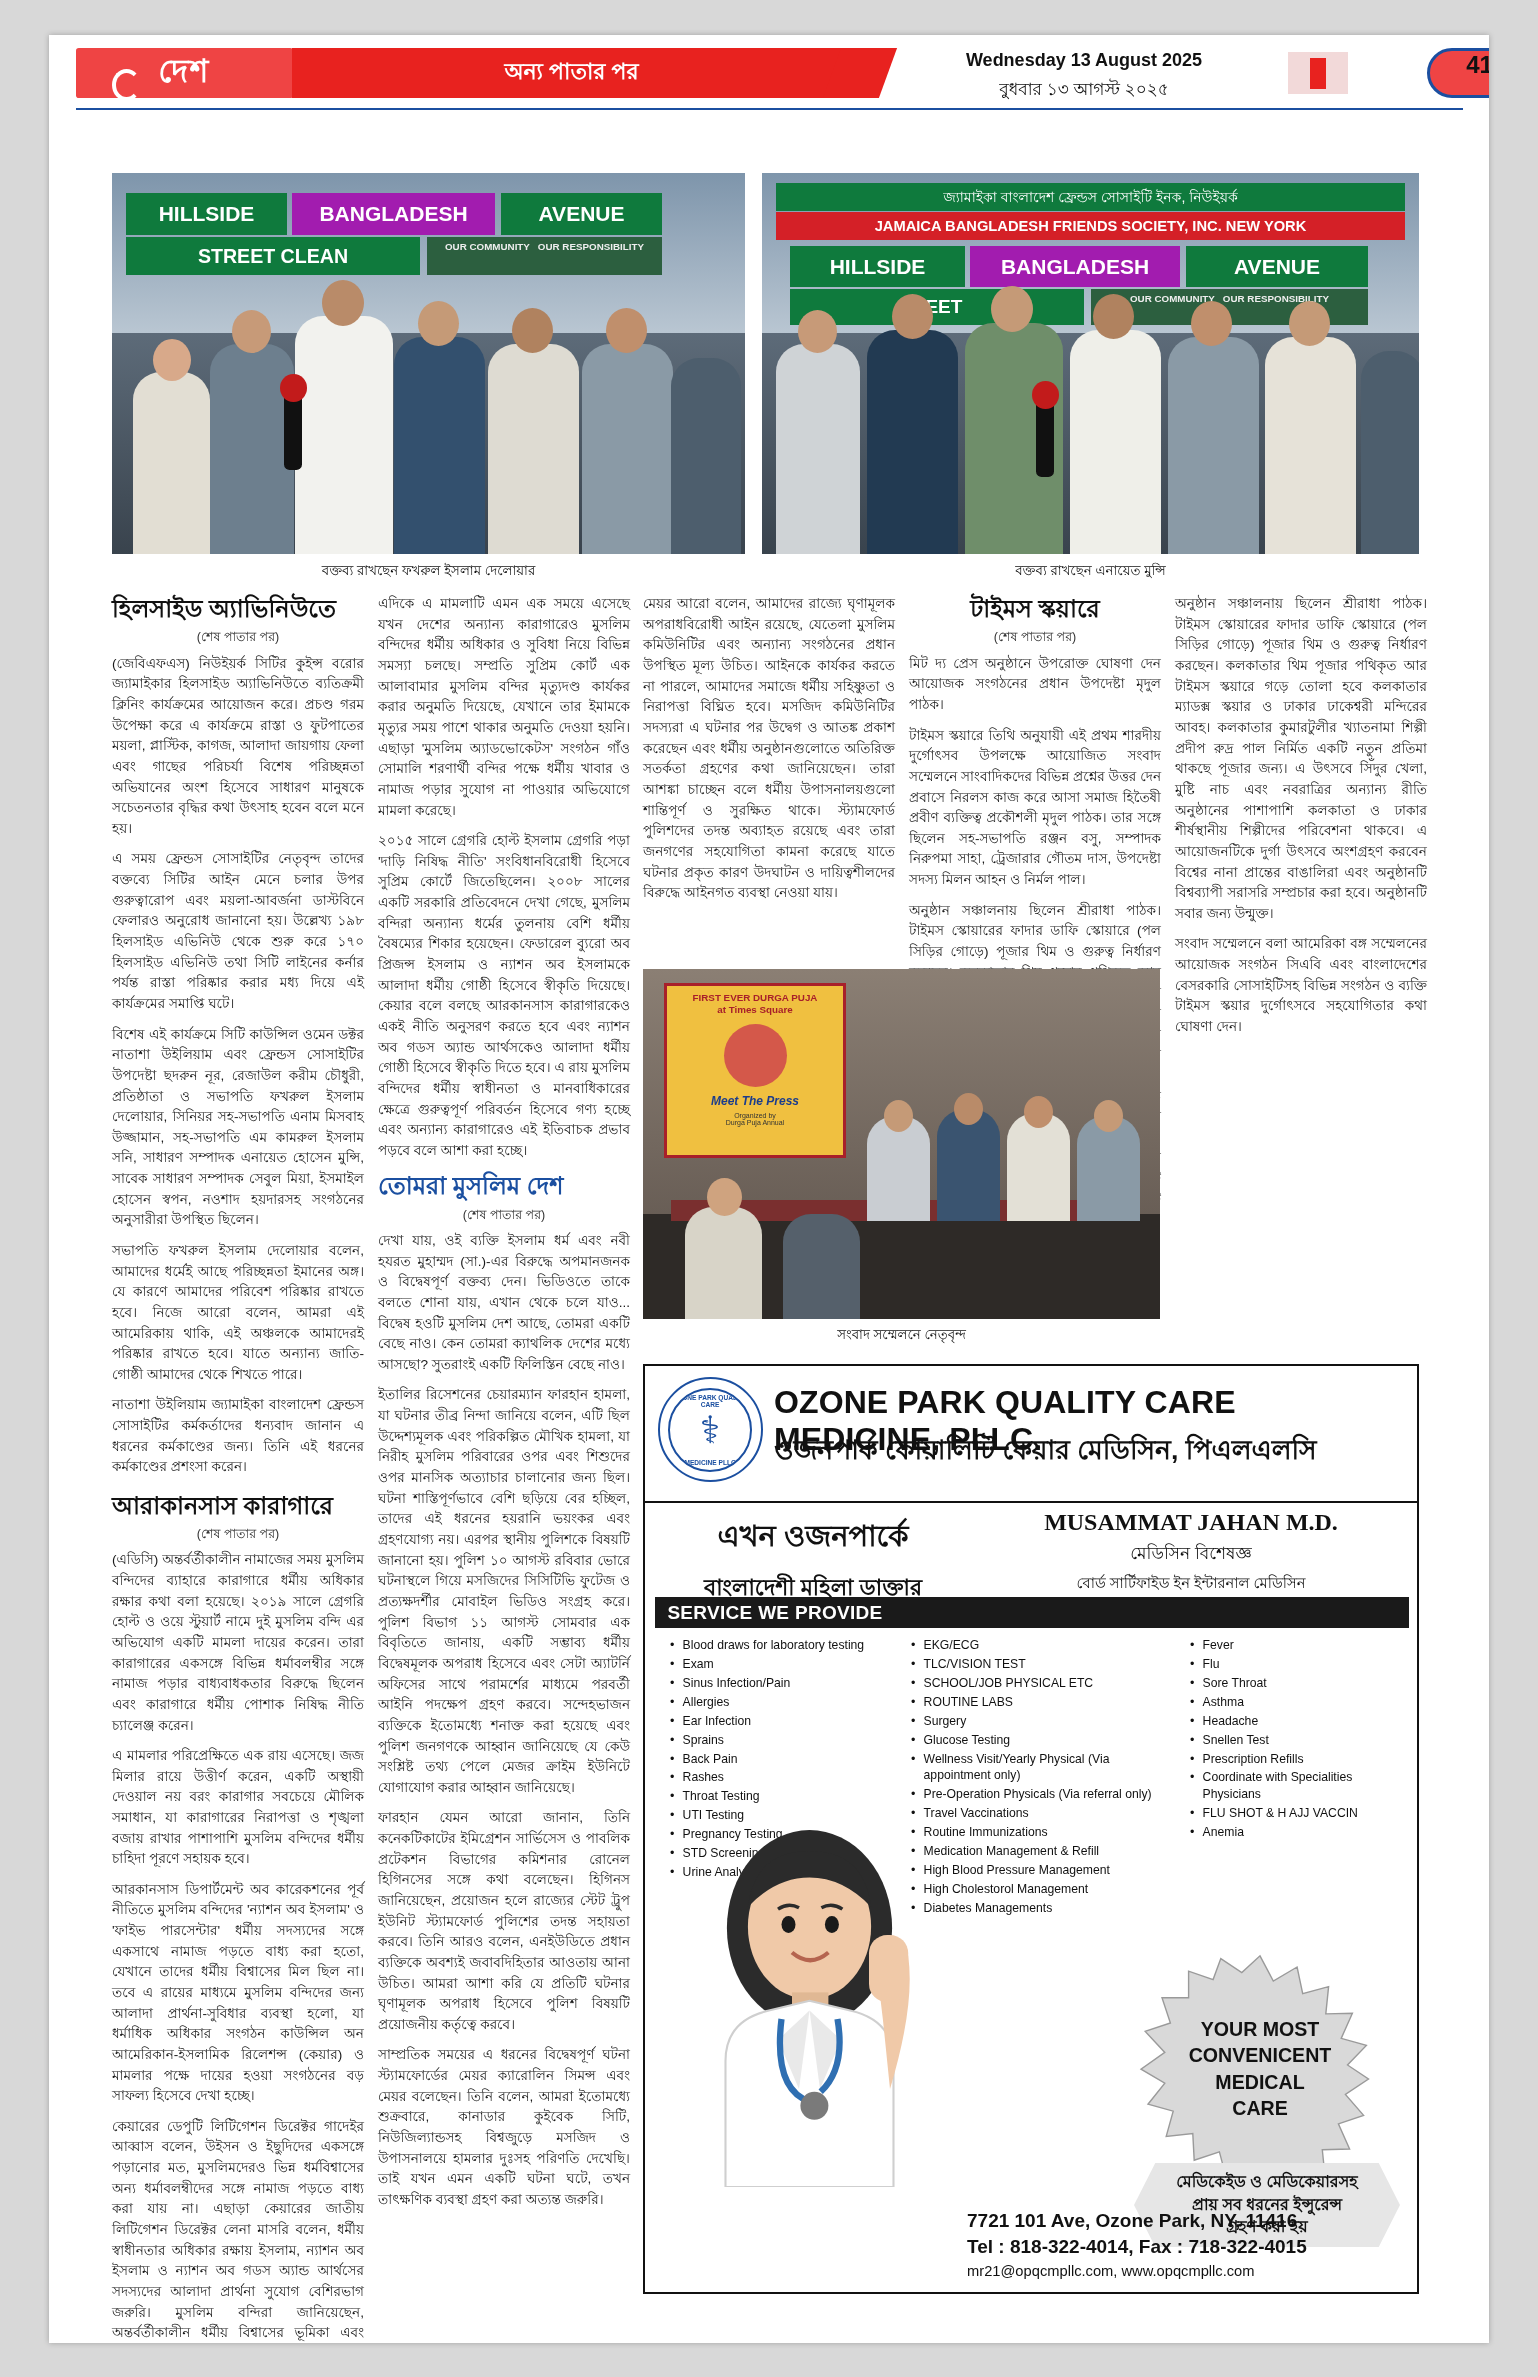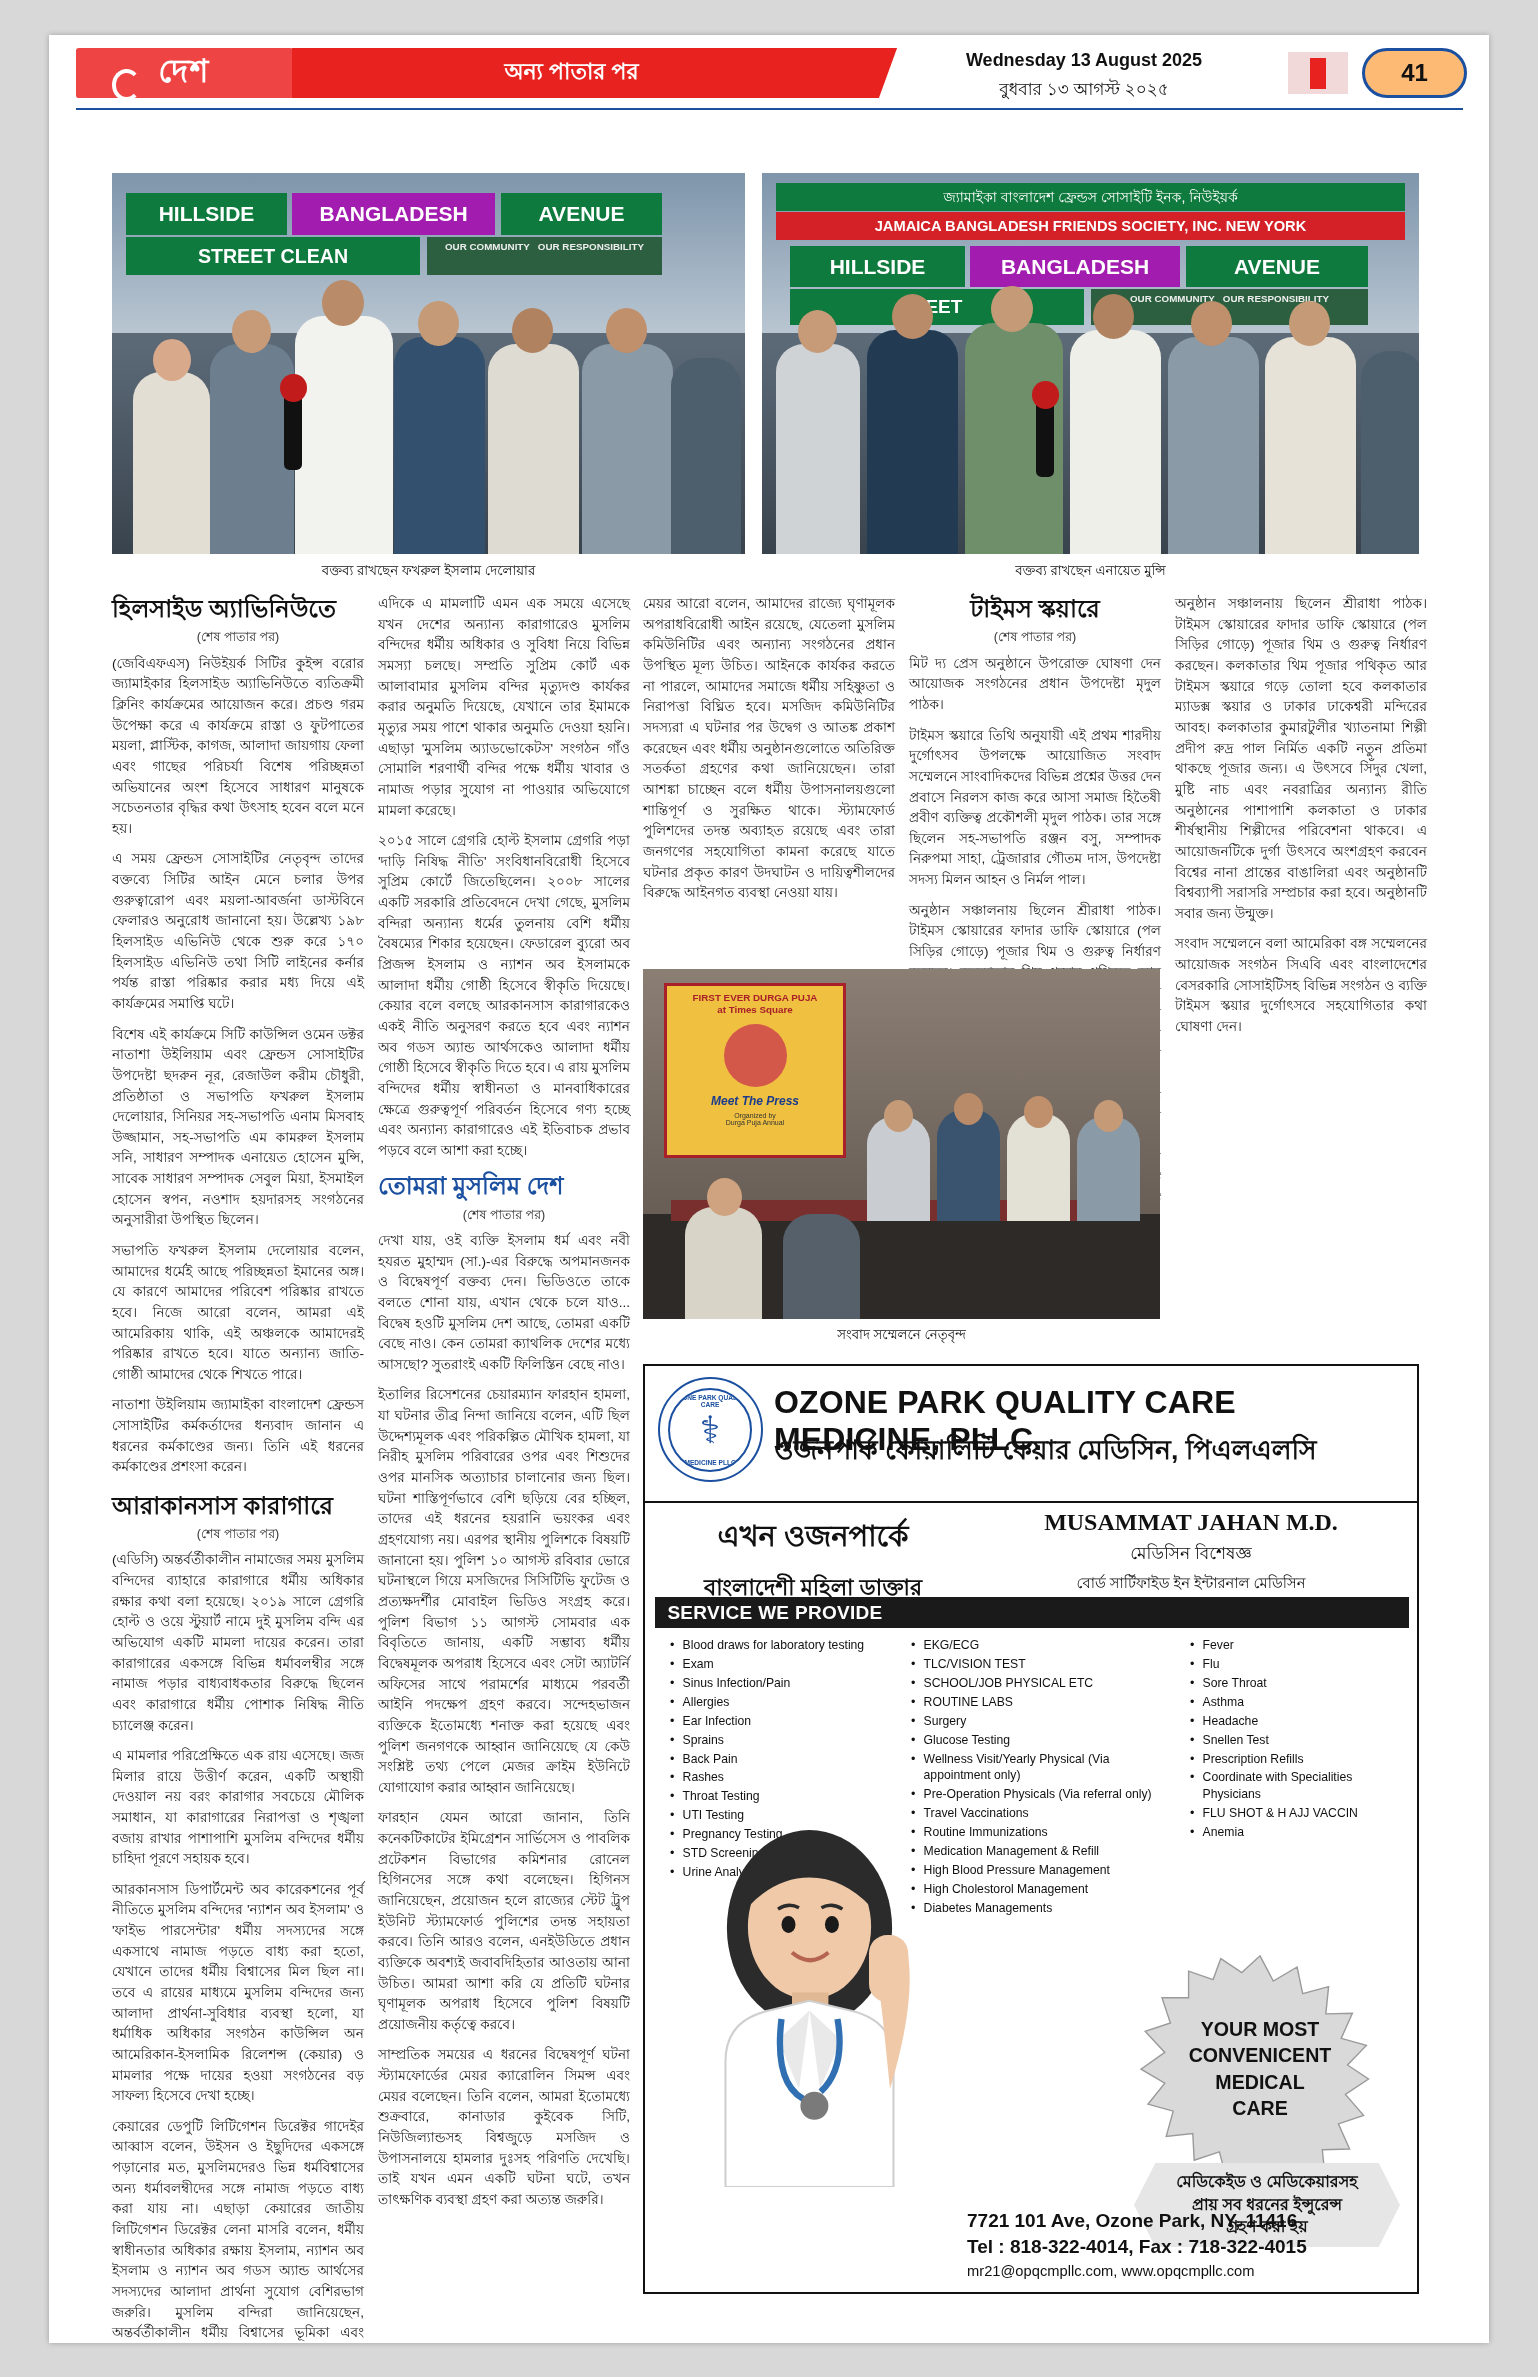--- a/index.html
+++ b/index.html
@@ -68,26 +68,26 @@
   .mh-date-en { font-size: 18px; font-weight: bold; color: #111; }
   .mh-date-bn { font-size: 17px; color: #111; margin-top: 4.2px; }
   .mh-flag {
     position: absolute; left: 1239px; top: 17px;
     width: 60px; height: 42px;
     background: #f2d9d9;
     display: flex; align-items: center; justify-content: center;
   }
   .mh-flag-bar { width: 15.4px; height: 31px; background: #e8221f; }
   .mh-pageno-wrap {
-    position: absolute; left: 1313px; top: 12.6px;
+    position: absolute; left: 1378px; top: 12.6px;
     width: 105px; height: 50px;
     border: 3.5px solid #1b4fa0;
     border-radius: 25px;
-    display: flex; align-items: center; justify-content: center;
-    background: #fdba74;
+    display: flex; align-items: flex-start; justify-content: center;
+    background: #ef4444;
   }
   .mh-pageno { font-size: 24px; font-weight: bold; color: #111; }
   .mh-rule { position: absolute; left: 26.6px; top: 73px; width: 1387px; height: 2.1px; background: #1b4fa0; }
 
   
   .photo {
     position: absolute;
     background: #3a4a5a;
     overflow: hidden;
   }

